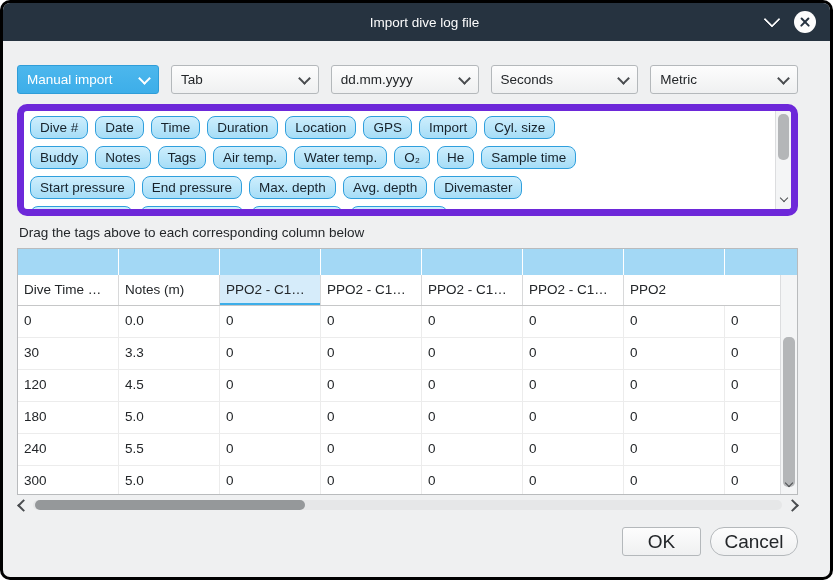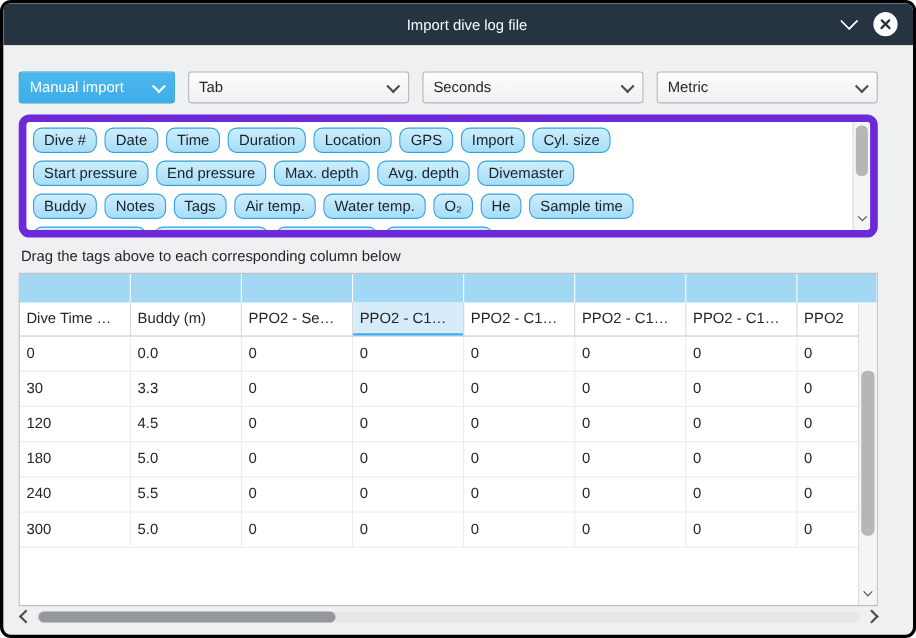--- a/index.html
+++ b/index.html
@@ -55,21 +55,21 @@
        font-size:13.5px;color:#17222b;cursor:grab;flex:none;}
   .vscroll{width:15px;flex:none;border-left:1px solid #dcdddf;background:#f4f5f6;position:relative;}
   .vthumb{position:absolute;left:2px;right:2px;background:#b4b6b8;border-radius:5px;}
   .vscroll .arrbox{position:absolute;bottom:4px;left:0;right:0;text-align:center;}
   .vscroll .chev{width:5px;height:5px;border-width:1.6px;}
 
   
   .instruction{margin:9px 0 8px 2px;font-size:13.5px;flex:none;}
 
   
-  .table-wrap{flex:none;height:303px;background:#fff;border:1px solid #b9bbbd;box-sizing:border-box;
+  .table-wrap{flex:none;height:247px;background:#fff;border:1px solid #b9bbbd;box-sizing:border-box;
               display:flex;flex-direction:column;overflow:hidden;}
   .drop-row{display:flex;height:26px;flex:none;background:#fff;}
   .drop-cell{width:101px;flex:none;background:var(--drop-cell,#a3d8f5);
              border-right:1px solid #fff;box-sizing:border-box;cursor:pointer;}
   .drop-cell:last-child{flex:1;border-right:none;}
   .table-body{flex:1;display:flex;overflow:hidden;}
   .cols{flex:1;overflow:hidden;display:flex;flex-direction:column;}
   .header-row{display:flex;height:30px;flex:none;border-bottom:1px solid #c6c7c8;}
   .hcell{width:101px;flex:none;box-sizing:border-box;padding:0 6px;line-height:30px;
          font-size:13.5px;border-right:1px solid #d8d9da;white-space:nowrap;overflow:hidden;}
@@ -117,20 +117,24 @@
       <div class="toolbar">
           <div class="combo accent">
             <span class="combo-label">Manual import</span>
             <span class="chev down"></span>
           </div>
           <div class="combo">
             <span class="combo-label">Tab</span>
             <span class="chev down"></span>
           </div>
           <div class="combo">
+            <span class="combo-label">dd.mm.yyyy</span>
+            <span class="chev down"></span>
+          </div>
+          <div class="combo">
             <span class="combo-label">Seconds</span>
             <span class="chev down"></span>
           </div>
           <div class="combo">
             <span class="combo-label">Metric</span>
             <span class="chev down"></span>
           </div>
         </div>
 
       <div class="tag-panel">
@@ -139,37 +143,37 @@
               <span class="tag">Dive #</span>
               <span class="tag">Date</span>
               <span class="tag">Time</span>
               <span class="tag">Duration</span>
               <span class="tag">Location</span>
               <span class="tag">GPS</span>
               <span class="tag">Import</span>
               <span class="tag">Cyl. size</span>
             </div>
             <div class="tag-row">
-              <span class="tag">Start pressure</span>
-              <span class="tag">End pressure</span>
-              <span class="tag">Max. depth</span>
-              <span class="tag">Avg. depth</span>
-              <span class="tag">Divemaster</span>
-            </div>
-            <div class="tag-row">
               <span class="tag">Buddy</span>
               <span class="tag">Notes</span>
               <span class="tag">Tags</span>
               <span class="tag">Air temp.</span>
               <span class="tag">Water temp.</span>
               <span class="tag">O₂</span>
               <span class="tag">He</span>
               <span class="tag">Sample time</span>
             </div>
             <div class="tag-row">
+              <span class="tag">Start pressure</span>
+              <span class="tag">End pressure</span>
+              <span class="tag">Max. depth</span>
+              <span class="tag">Avg. depth</span>
+              <span class="tag">Divemaster</span>
+            </div>
+            <div class="tag-row">
               <span class="tag">Sample depth</span>
               <span class="tag">Sample temp.</span>
               <span class="tag">Sample pO₂</span>
               <span class="tag">Sample CNS</span>
             </div>
           </div>
         <div class="vscroll">
           <div class="vthumb" style="top:3px;height:46px;"></div>
           <div class="arrbox"><span class="chev down"></span></div>
         </div>
@@ -185,22 +189,21 @@
             <div class="drop-cell"></div>
             <div class="drop-cell"></div>
             <div class="drop-cell"></div>
             <div class="drop-cell"></div>
             <div class="drop-cell"></div>
           </div>
         <div class="table-body">
           <div class="cols">
             <div class="header-row">
                 <div class="hcell">Dive Time …</div>
-                <div class="hcell">Buddy (m)</div>
-                <div class="hcell">PPO2 - Se…</div>
+                <div class="hcell">Notes (m)</div>
                 <div class="hcell hl">PPO2 - C1…</div>
                 <div class="hcell">PPO2 - C1…</div>
                 <div class="hcell">PPO2 - C1…</div>
                 <div class="hcell">PPO2 - C1…</div>
                 <div class="hcell">PPO2</div>
               </div>
             <div class="rows">
                 <div class="trow">
                   <div class="tcell">0</div>
                   <div class="tcell">0.0</div>

